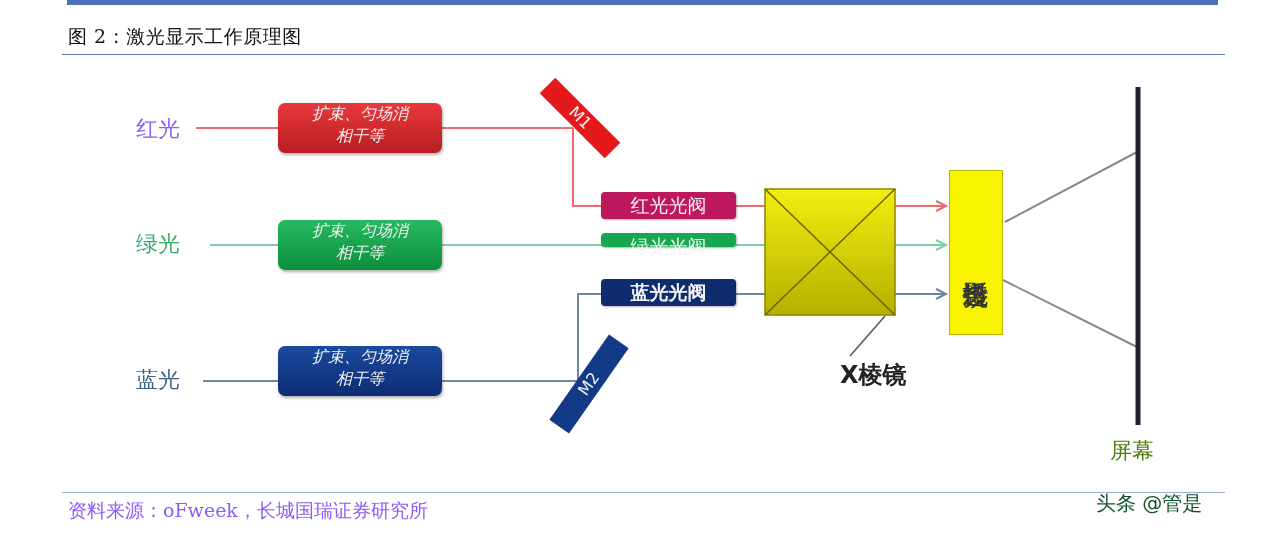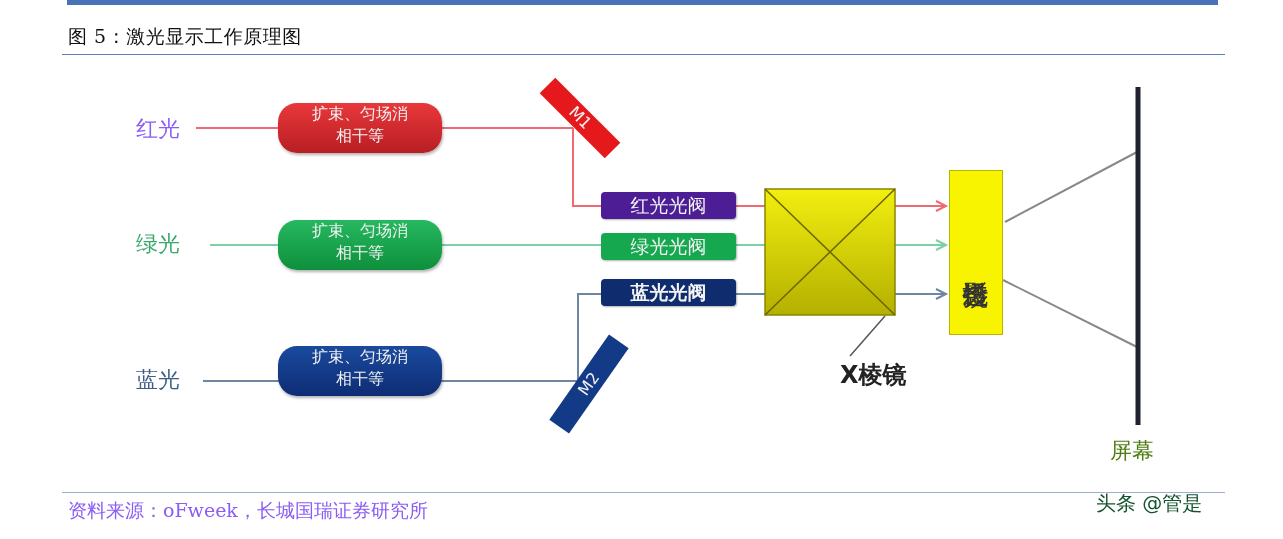--- a/index.html
+++ b/index.html
@@ -9,37 +9,37 @@
   .title { position: absolute; left: 68px; top: 24px; font-family: "DejaVu Serif", "Liberation Serif", serif;
            font-size: 19px; color: #111; letter-spacing: 0.5px; }
   .title-rule { position: absolute; left: 62px; top: 54px; width: 1163px; height: 1px; background: #5b7fbf; }
   .source-rule { position: absolute; left: 62px; top: 492px; width: 1163px; height: 1px; background: #9aaed4; }
   .source { position: absolute; left: 68px; top: 498px; font-family: "DejaVu Serif", "Liberation Serif", serif;
             font-size: 19px; color: #8b5cf6; }
   .watermark { position: absolute; left: 1096px; top: 490px; font-size: 20px; color: #14532d;
                text-shadow: 1px 1px 0 #fff, -1px -1px 0 #fff; }
   svg.diagram { position: absolute; left: 0; top: 0; }
   .lbl { position: absolute; font-size: 22px; }
-  .box { position: absolute; border-radius: 19px; color: #f2f2f2; font-size: 16px; text-align: center;
-         line-height: 22px; box-shadow: 1px 2px 3px rgba(0,0,0,0.3); }
+  .box { position: absolute; border-radius: 7px; color: #f2f2f2; font-size: 16px; text-align: center;
+         line-height: 22px; box-shadow: 1px 2px 3px rgba(0,0,0,0.3); font-style: italic; }
   .valve { position: absolute; border-radius: 4px; color: #f4f4f4; font-size: 19px; text-align: center;
            line-height: 26px; box-shadow: 1px 1px 2px rgba(0,0,0,0.3); }
   .mirror { position: absolute; color: #f3f3f3; font-size: 16px; text-align: center; line-height: 22px; }
   .lens { position: absolute; left: 949px; top: 170px; width: 54px; height: 165px; background: #f8f400;
           border: 1px solid #b8b400; box-sizing: border-box; font-size: 26px; color: #333;
           text-align: center; line-height: 36px; padding-top: 16px; writing-mode: vertical-rl;
           text-orientation: upright; display: flex; align-items: center; justify-content: center; }
   .prism-label { position: absolute; left: 840px; top: 359px; font-size: 24px; font-weight: bold; color: #222; }
   .screen-label { position: absolute; left: 1110px; top: 436px; font-size: 22px; color: #4d7c0f; }
 </style>
 </head>
 <body>
 
 <div class="topbar"></div>
-<div class="title">图 5：激光显示工作原理图</div>
+<div class="title">图 2：激光显示工作原理图</div>
 <div class="title-rule"></div>
 
 <svg class="diagram" width="1283" height="539">
   <defs>
     <linearGradient id="prismGrad" x1="0" y1="0" x2="0" y2="1">
       <stop offset="0" stop-color="#f2ee10"></stop>
       <stop offset="1" stop-color="#b4b000"></stop>
     </linearGradient>
   </defs>
 
@@ -91,22 +91,22 @@
 </div>
 <div class="box" style="left:278px;top:220px;width:164px;height:50px;background:linear-gradient(#26b860,#0e8f3c);">
   <div>扩束、匀场消</div>
   <div>相干等</div>
 </div>
 <div class="box" style="left:278px;top:346px;width:164px;height:50px;background:linear-gradient(#1a4a9e,#0e2c74);">
   <div>扩束、匀场消</div>
   <div>相干等</div>
 </div>
 
-<div class="valve" style="left:601px;top:192px;width:135px;height:27px;background:#4c1d95;">红光光阀</div>
-<div class="valve" style="left:601px;top:233px;width:135px;height:27px;background:#16a84f;">绿光光阀</div>
+<div class="valve" style="left:601px;top:192px;width:135px;height:27px;background:#be185d;">红光光阀</div>
+<div class="valve" style="left:601px;top:233px;width:135px;height:14px;background:#16a84f;">绿光光阀</div>
 <div class="valve" style="left:601px;top:279px;width:135px;height:27px;background:#0e2c6e;font-weight:bold;">蓝光光阀</div>
 
 <div class="mirror" style="left:562px;top:107px;width:36px;transform:rotate(45deg);">M1</div>
 <div class="mirror" style="left:571px;top:373px;width:36px;transform:rotate(-55deg);">M2</div>
 
 <div class="lens">
   <span>投影透镜</span>
 </div>
 
 <div class="prism-label">X棱镜</div>

